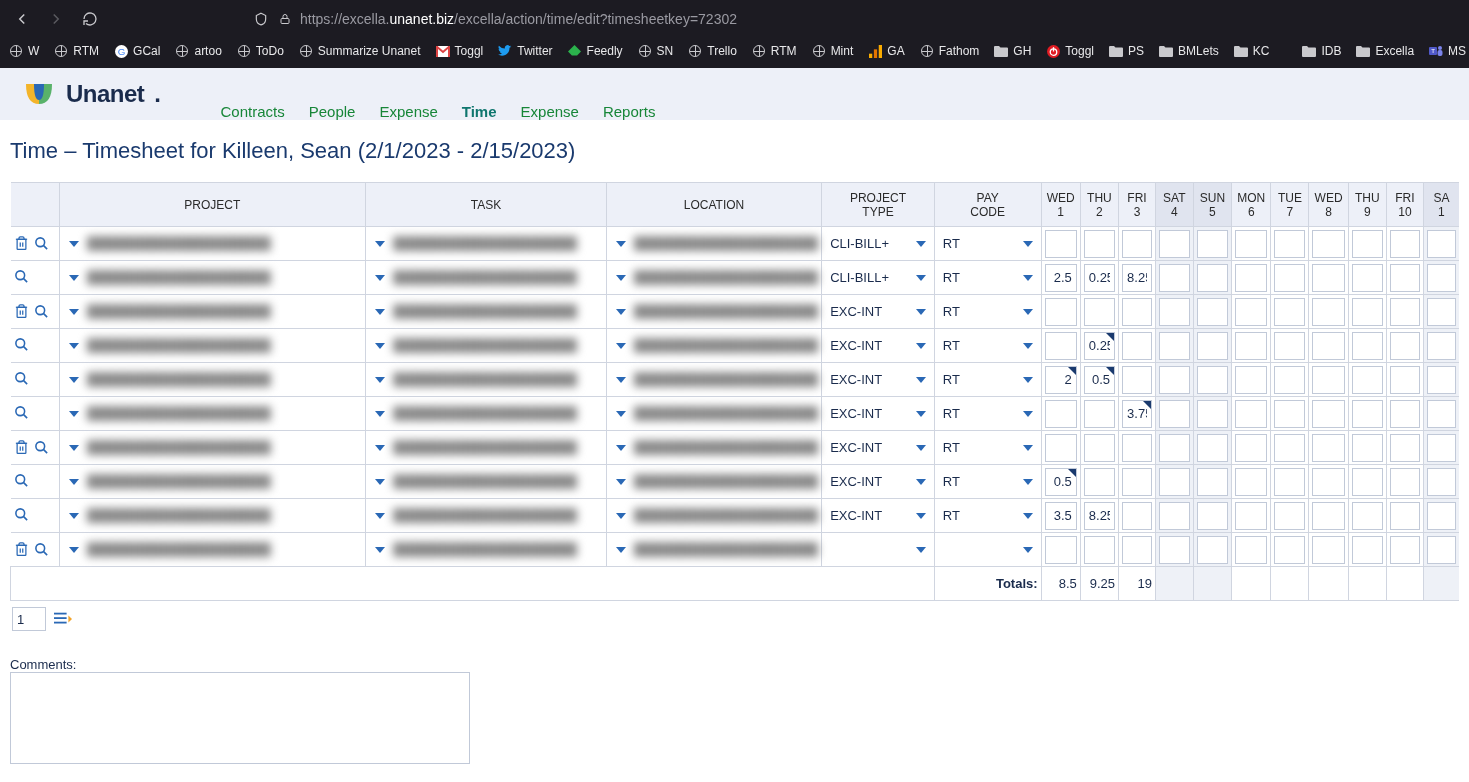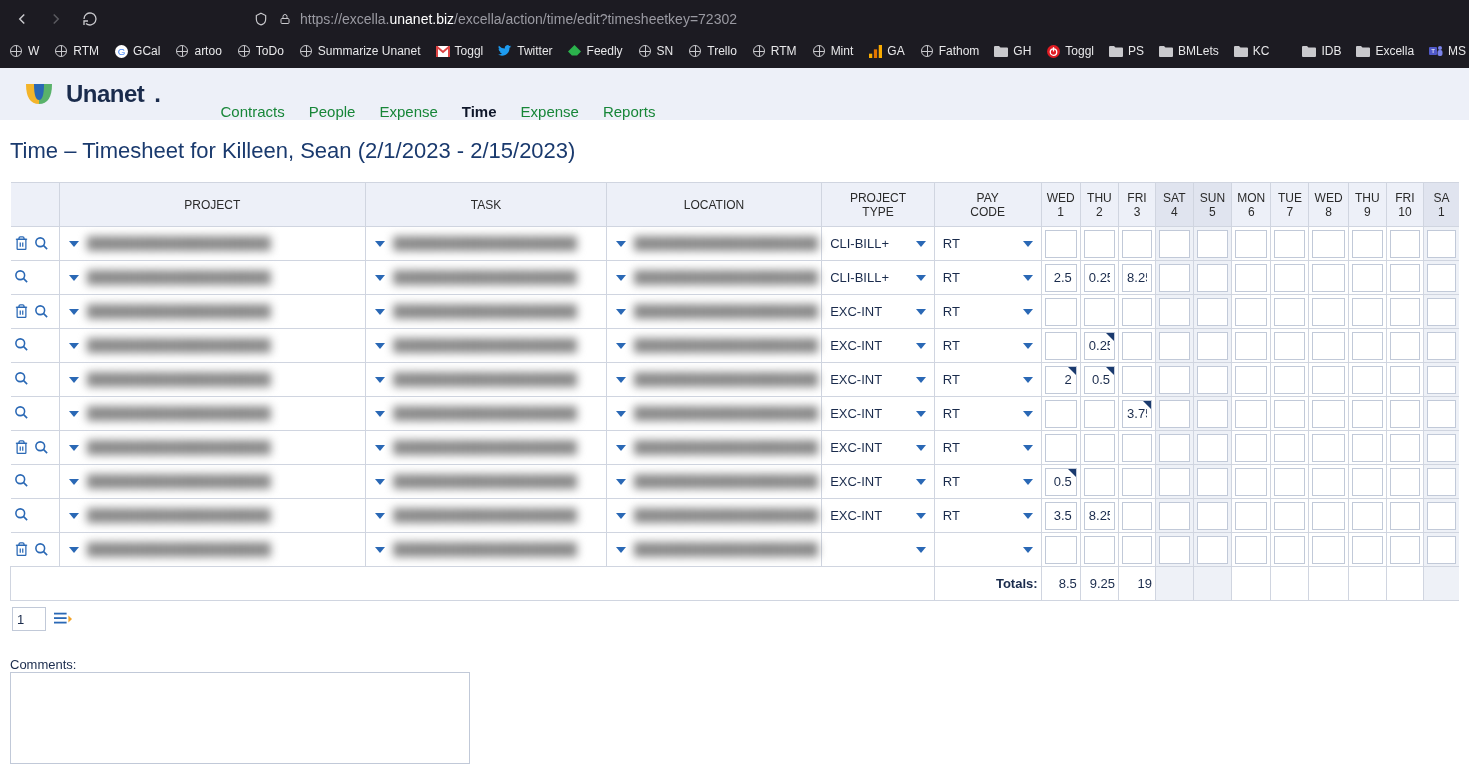--- a/index.html
+++ b/index.html
@@ -23,21 +23,21 @@
   .globe::before { content:""; position:absolute; left:0; right:0; top:50%; border-top:1px solid #c9c9cd; }
   .globe::after  { content:""; position:absolute; top:0; bottom:0; left:50%; border-left:1px solid #c9c9cd; }
   
   
   .app-header { background:#edf0f8; height:52px; display:flex; align-items:center; padding:0 22px; border-bottom:1px solid #edf0f8; }
   .logo-wrap { display:flex; align-items:center; gap:10px; margin-right:60px; }
   .logo-mark { display:flex; }
   .logo-word { font-size:24px; font-weight:700; color:#1a2b4c; letter-spacing:-0.5px; }
   .main-nav { display:flex; gap:24px; }
   .main-nav a { font-size:15px; color:#178638; font-weight:500; text-decoration:none;margin-top:36px; }
-  .main-nav a.active { color:#0f172a; font-weight:700; }
+  .main-nav a.active { color:#0f766e; font-weight:700; }
   
   
   .page-title { font-size:22px; font-weight:500; color:#1a3a6e; padding:18px 10px 14px 10px; }
   
   
   .grid-wrap { margin:4px 10px 0 10px; overflow-x:auto; }
   table.grid { border-collapse:collapse; width:100%; min-width:1450px; }
   table.grid th { background:#edf0f8; font-weight:400; color:#2a2a2a; font-size:12px; padding:4px 4px; border:1px solid #d0d5e0; text-align:center; vertical-align:middle; height:44px; }
   table.grid th .dow { display:block; }
   table.grid th .dnum { display:block; }

